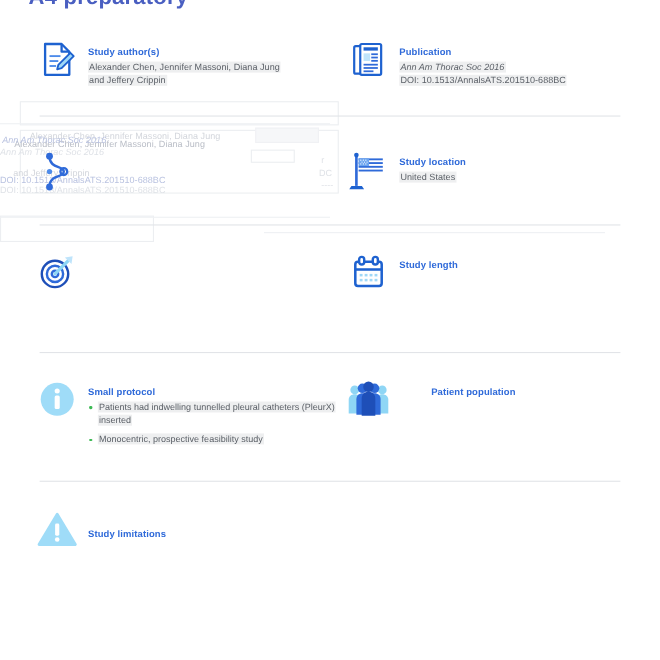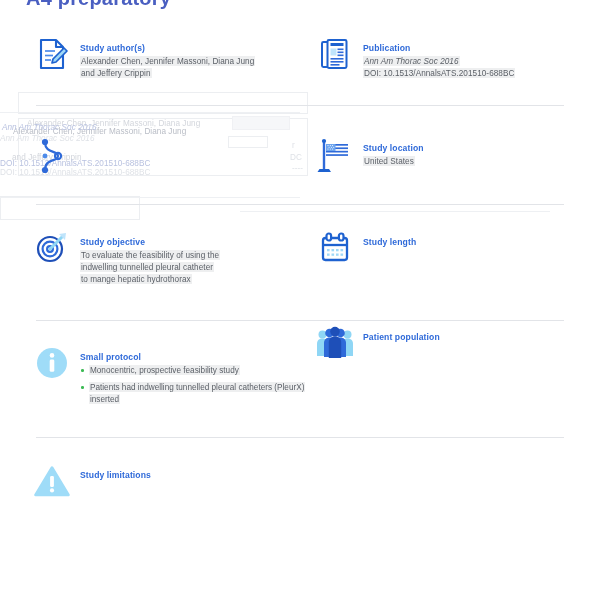--- a/index.html
+++ b/index.html
@@ -274,28 +274,20 @@
 
   <div class="block" style="left:33px; top:230px; width:280px;">
     <span class="ico">
       <svg width="32" height="32" viewBox="0 0 32 32">
         <circle cx="14" cy="17" r="12" fill="none" stroke="#1e4fb8" stroke-width="2.2"></circle>
         <circle cx="14" cy="17" r="7.4" fill="none" stroke="#2f6ad9" stroke-width="2.2"></circle>
         <circle cx="14" cy="17" r="2.9" fill="none" stroke="#2f6ad9" stroke-width="2.2"></circle>
         <path d="M14 17 L27 4" stroke="#8fd6f5" stroke-width="3" stroke-linecap="round"></path>
         <path d="M23 2 L30 1 L29 8 Z" fill="#bfe4fb"></path>
       </svg>
-    </span>
-    <span class="body">
-      <span class="h">Study objective</span>
-      <div class="t">
-        <span class="hl">To evaluate the feasibility of using the</span><br>
-        <span class="hl">indwelling tunnelled pleural catheter</span><br>
-        <span class="hl">to mange hepatic hydrothorax</span>
-      </div>
     </span>
   </div>
 
   <div class="block" style="left:316px; top:230px; width:266px;">
     <span class="ico">
       <svg width="30" height="32" viewBox="0 0 30 32">
         <rect x="3" y="6" width="24" height="22" rx="2.4" fill="#ffffff" stroke="#1e62d0" stroke-width="2.3"></rect>
         <line x1="3" y1="13" x2="27" y2="13" stroke="#1e62d0" stroke-width="2.3"></line>
         <rect x="6.5" y="1.5" width="4.6" height="7" rx="2.3" fill="#ffffff" stroke="#1e62d0" stroke-width="2.2"></rect>
         <rect x="18.9" y="1.5" width="4.6" height="7" rx="2.3" fill="#ffffff" stroke="#1e62d0" stroke-width="2.2"></rect>
@@ -320,27 +312,27 @@
     <span class="ico">
       <svg width="32" height="32" viewBox="0 0 32 32">
         <circle cx="16" cy="16" r="15" fill="#9fdcf8"></circle>
         <circle cx="16" cy="8.4" r="2.3" fill="#ffffff"></circle>
         <rect x="13.7" y="12.6" width="4.6" height="12.2" rx="1.4" fill="#ffffff"></rect>
       </svg>
     </span>
     <span class="body">
       <span class="h">Small protocol</span>
       <ul class="bullets">
+        <li><span class="hl">Patients had indwelling tunnelled pleural catheters (PleurX) inserted</span></li>
         <li><span class="hl">Monocentric, prospective feasibility study</span></li>
-        <li><span class="hl">Patients had indwelling tunnelled pleural catheters (PleurX) inserted</span></li>
       </ul>
     </span>
   </div>
 
-  <div class="block" style="left:316px; top:325px; width:266px;">
+  <div class="block" style="left:316px; top:345px; width:266px;gap:29px;">
     <span class="ico">
       <svg width="38" height="32" viewBox="0 0 38 32">
         <g fill="#8fd6f5">
           <circle cx="6.5" cy="7.5" r="4"></circle>
           <path d="M1 29 V16.5 C1 13.4 3.4 11.5 6.5 11.5 C9.6 11.5 12 13.4 12 16.5 V29 Z"></path>
           <circle cx="31.5" cy="7.5" r="4"></circle>
           <path d="M26 29 V16.5 C26 13.4 28.4 11.5 31.5 11.5 C34.6 11.5 37 13.4 37 16.5 V29 Z"></path>
         </g>
         <g fill="#2f6ad9">
           <circle cx="13.5" cy="6" r="4.3"></circle>
@@ -352,21 +344,21 @@
           <circle cx="19" cy="4.6" r="4.8"></circle>
           <path d="M12.8 31 V15.4 C12.8 11.6 15.4 9.2 19 9.2 C22.6 9.2 25.2 11.6 25.2 15.4 V31 Z"></path>
         </g>
       </svg>
     </span>
     <span class="body">
       <span class="h">Patient population</span>
     </span>
   </div>
 
-  <div class="block" style="left:33px; top:463px; width:540px;">
+  <div class="block" style="left:33px; top:463px; width:540px;align-items:center;">
     <span class="ico">
       <svg width="36" height="32" viewBox="0 0 36 32">
         <path d="M18 2.5 L34.5 30 H1.5 Z" fill="#9fdcf8" stroke="#9fdcf8" stroke-width="2.6" stroke-linejoin="round"></path>
         <rect x="16.1" y="11" width="3.8" height="11" rx="1.3" fill="#ffffff"></rect>
         <circle cx="18" cy="25.4" r="2.1" fill="#ffffff"></circle>
       </svg>
     </span>
     <span class="body">
       <span class="h">Study limitations</span>
     </span>

